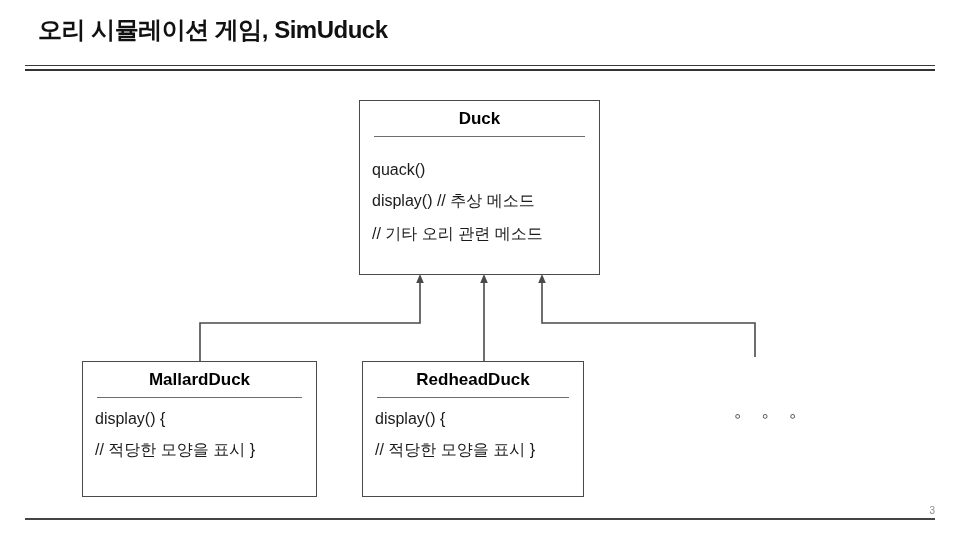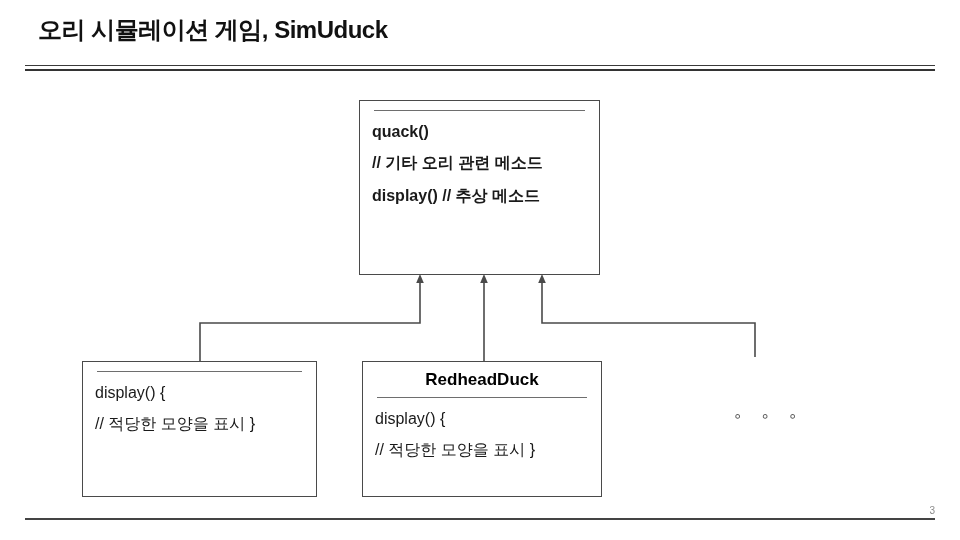--- a/index.html
+++ b/index.html
@@ -96,34 +96,34 @@
   
   #duck-box {
     left: 359px;
     top: 100px;
     width: 241px;
     height: 175px;
     padding: 0;
   }
   #duck-box .uml-title { margin-top: 9px; }
   #duck-box .uml-sep   { margin: 9px 14px 0 14px; }
-  #duck-box .uml-members { margin: 12px 0 0 12px; font-weight: bold; }
+  #duck-box .uml-members { margin: 24px 0 0 12px; }
   #duck-box .uml-member { margin-bottom: 12px; }
 
   
   #mallard-box {
     left: 82px;
     top: 361px;
     width: 235px;
     height: 136px;
   }
   #redhead-box {
     left: 362px;
     top: 361px;
-    width: 240px;
+    width: 222px;
     height: 136px;
   }
   #mallard-box .uml-title,
   #redhead-box .uml-title { margin-top: 9px; }
   #mallard-box .uml-sep,
   #redhead-box .uml-sep { margin: 9px 14px 0 14px; }
   #mallard-box .uml-members,
   #redhead-box .uml-members { margin: 12px 0 12px 12px; }
   #mallard-box .uml-member,
   #redhead-box .uml-member { margin-bottom: 12px; }
@@ -173,29 +173,31 @@
     </g>
 
     <g>
       <path d="M 542 281 L 542 323 L 755 323 L 755 357"></path>
       <polygon points="542,274 538.2,283 545.8,283" fill="#4a4a4a" stroke="none"></polygon>
     </g>
   </g>
 </svg>
 
 <div class="uml-box" id="duck-box">
+  <div class="uml-title">Duck</div>
   <div class="uml-sep"></div>
   <div class="uml-members">
     <div class="uml-member">quack()</div>
+    <div class="uml-member">display() // 추상 메소드</div>
     <div class="uml-member ko">// 기타 오리 관련 메소드</div>
-    <div class="uml-member">display() // 추상 메소드</div>
   </div>
 </div>
 
 <div class="uml-box" id="mallard-box">
+  <div class="uml-title">MallardDuck</div>
   <div class="uml-sep"></div>
   <div class="uml-members">
     <div class="uml-member">display() {</div>
     <div class="uml-member ko">// 적당한 모양을 표시 }</div>
   </div>
 </div>
 
 <div class="uml-box" id="redhead-box">
   <div class="uml-title">RedheadDuck</div>
   <div class="uml-sep"></div>

